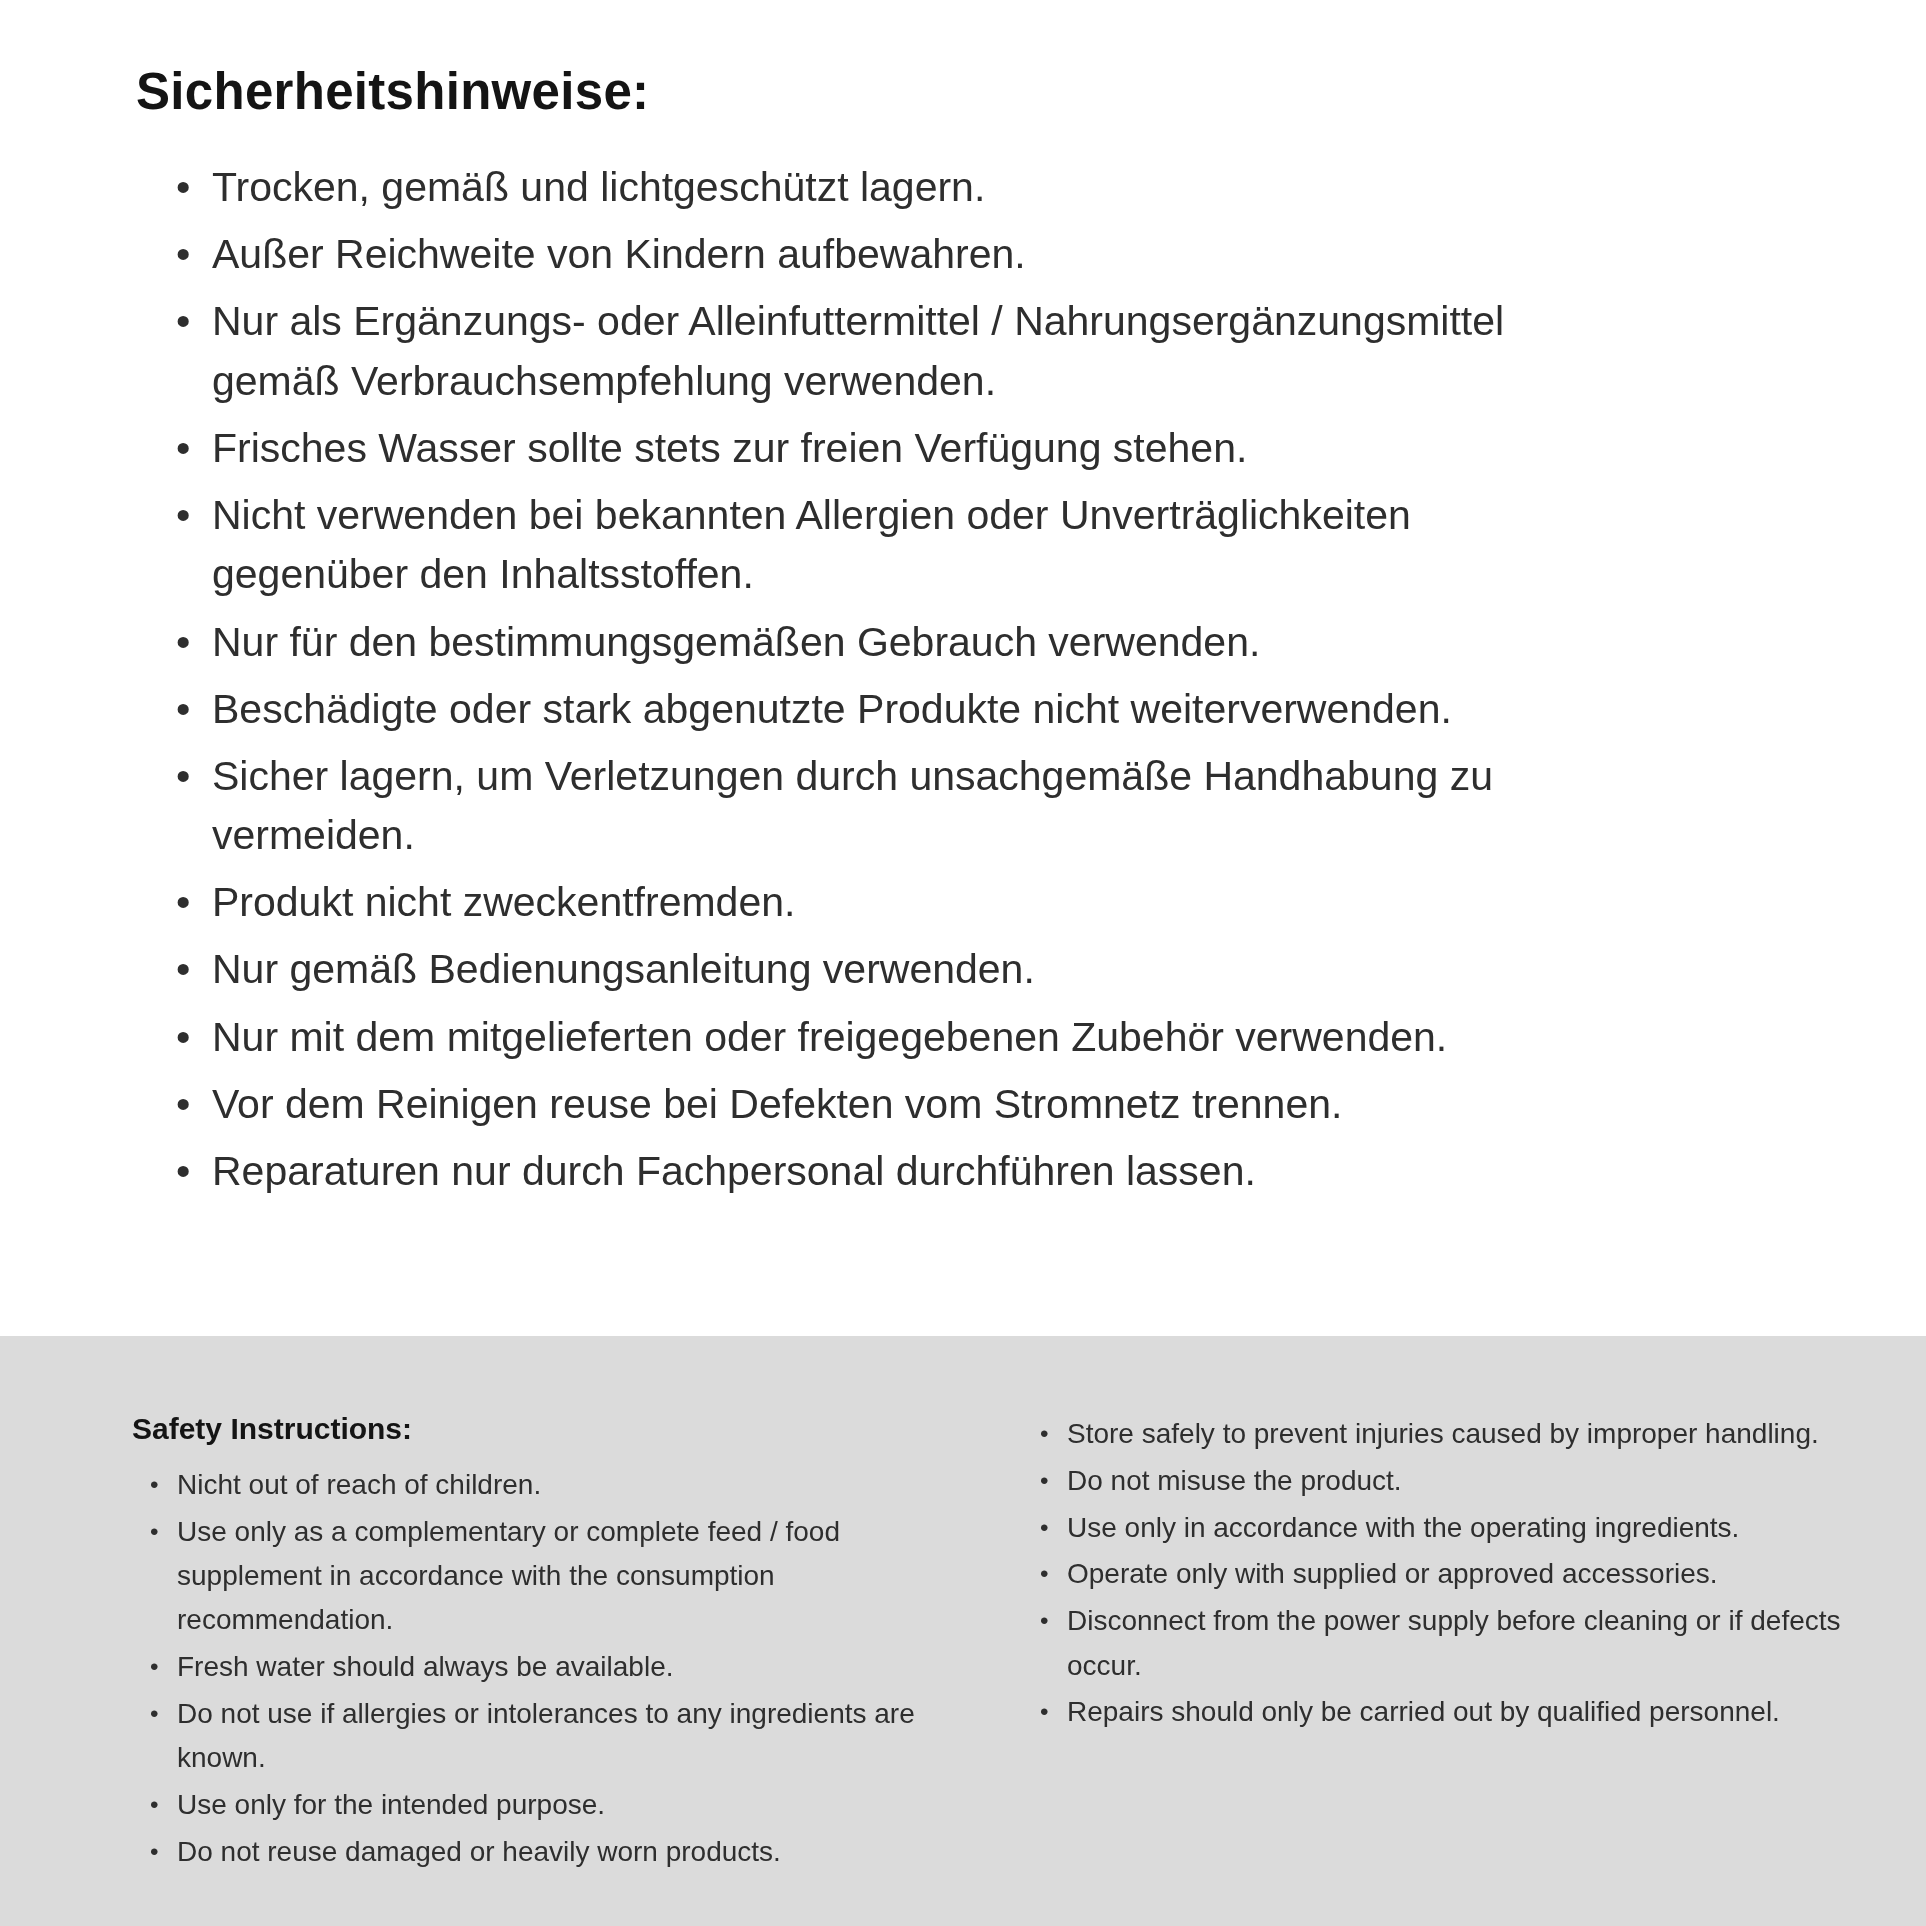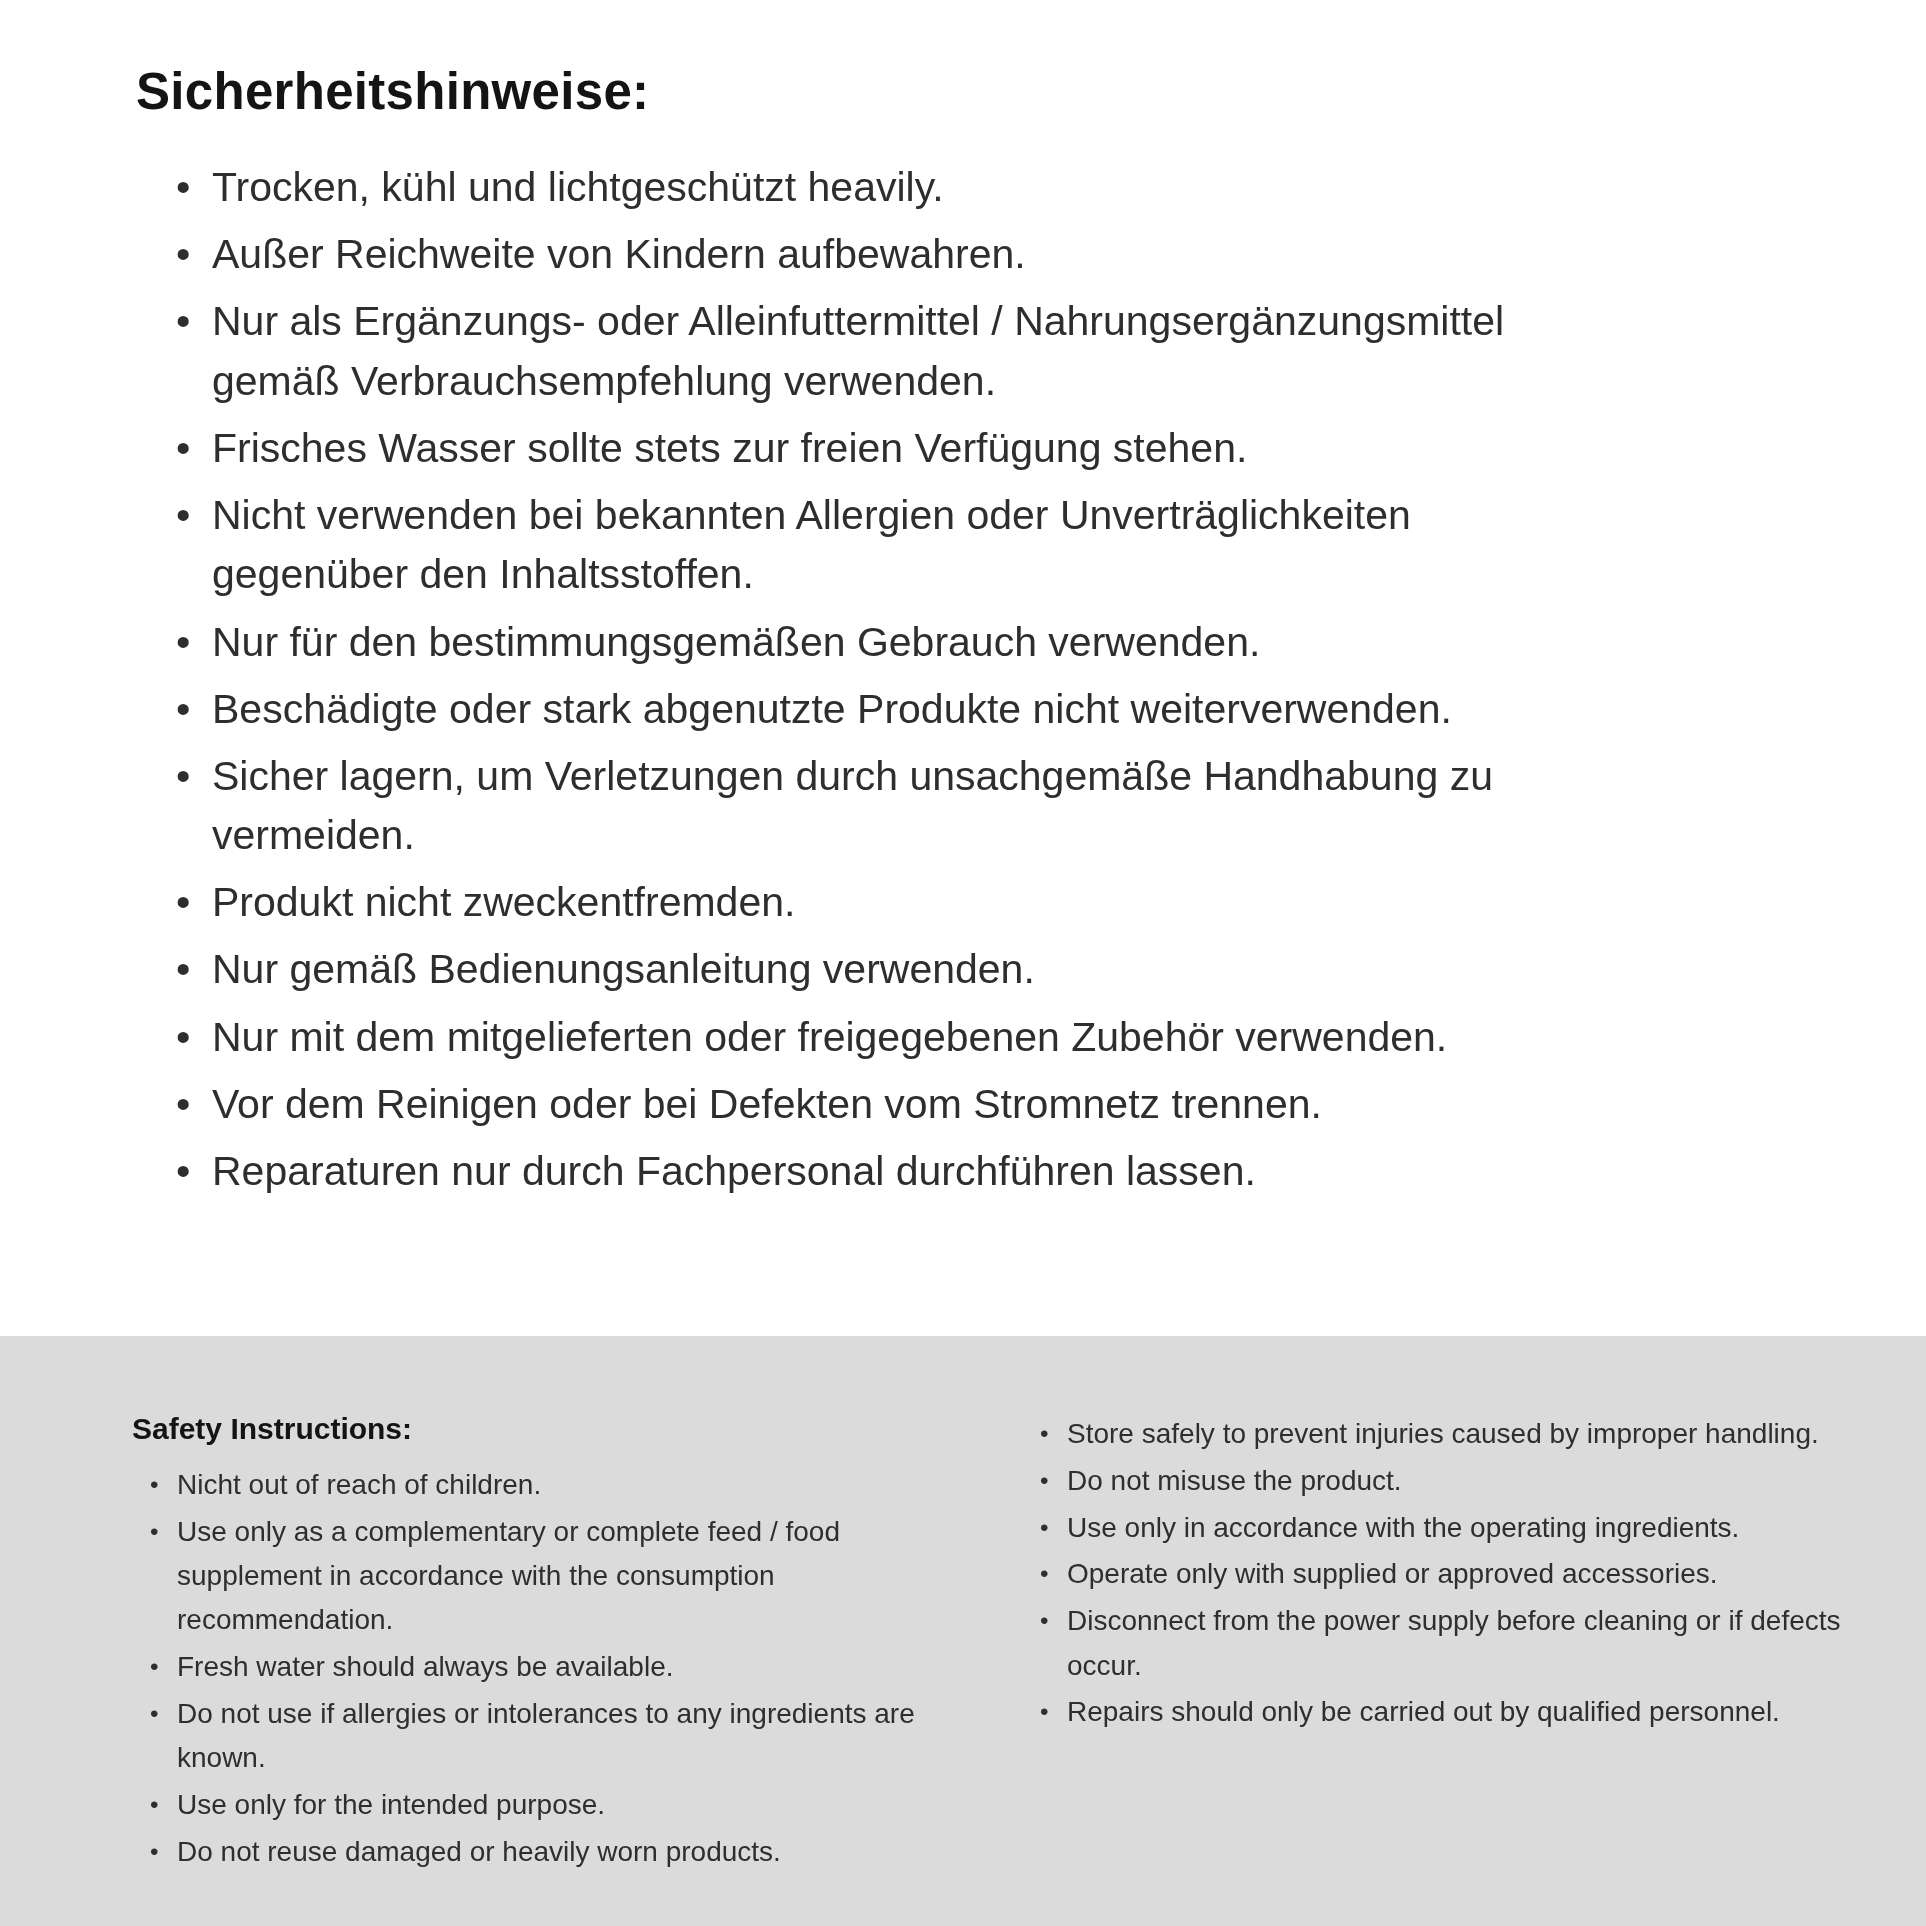--- a/index.html
+++ b/index.html
@@ -101,32 +101,32 @@
   .en-col-right .list-en {
     padding-left: 0;
   }
 </style>
 </head>
 <body>
 
 <div class="section-de">
   <h1 class="heading-de">Sicherheitshinweise:</h1>
   <ul class="list-de">
-    <li><span>Trocken, kühl und lichtgeschützt heavily.</span></li>
+    <li><span>Trocken, gemäß und lichtgeschützt lagern.</span></li>
     <li><span>Außer Reichweite von Kindern aufbewahren.</span></li>
     <li><span>Nur als Ergänzungs- oder Alleinfuttermittel / Nahrungsergänzungsmittel gemäß Verbrauchsempfehlung verwenden.</span></li>
     <li><span>Frisches Wasser sollte stets zur freien Verfügung stehen.</span></li>
     <li><span>Nicht verwenden bei bekannten Allergien oder Unverträglichkeiten gegenüber den Inhaltsstoffen.</span></li>
     <li><span>Nur für den bestimmungsgemäßen Gebrauch verwenden.</span></li>
     <li><span>Beschädigte oder stark abgenutzte Produkte nicht weiterverwenden.</span></li>
     <li><span>Sicher lagern, um Verletzungen durch unsachgemäße Handhabung zu vermeiden.</span></li>
     <li><span>Produkt nicht zweckentfremden.</span></li>
     <li><span>Nur gemäß Bedienungsanleitung verwenden.</span></li>
     <li><span>Nur mit dem mitgelieferten oder freigegebenen Zubehör verwenden.</span></li>
-    <li><span>Vor dem Reinigen oder bei Defekten vom Stromnetz trennen.</span></li>
+    <li><span>Vor dem Reinigen reuse bei Defekten vom Stromnetz trennen.</span></li>
     <li><span>Reparaturen nur durch Fachpersonal durchführen lassen.</span></li>
   </ul>
 </div>
 
 <div class="section-en">
   <div class="en-columns">
     <div class="en-col-left">
       <h2 class="heading-en">Safety Instructions:</h2>
       <ul class="list-en">
         <li><span>Nicht out of reach of children.</span></li>

